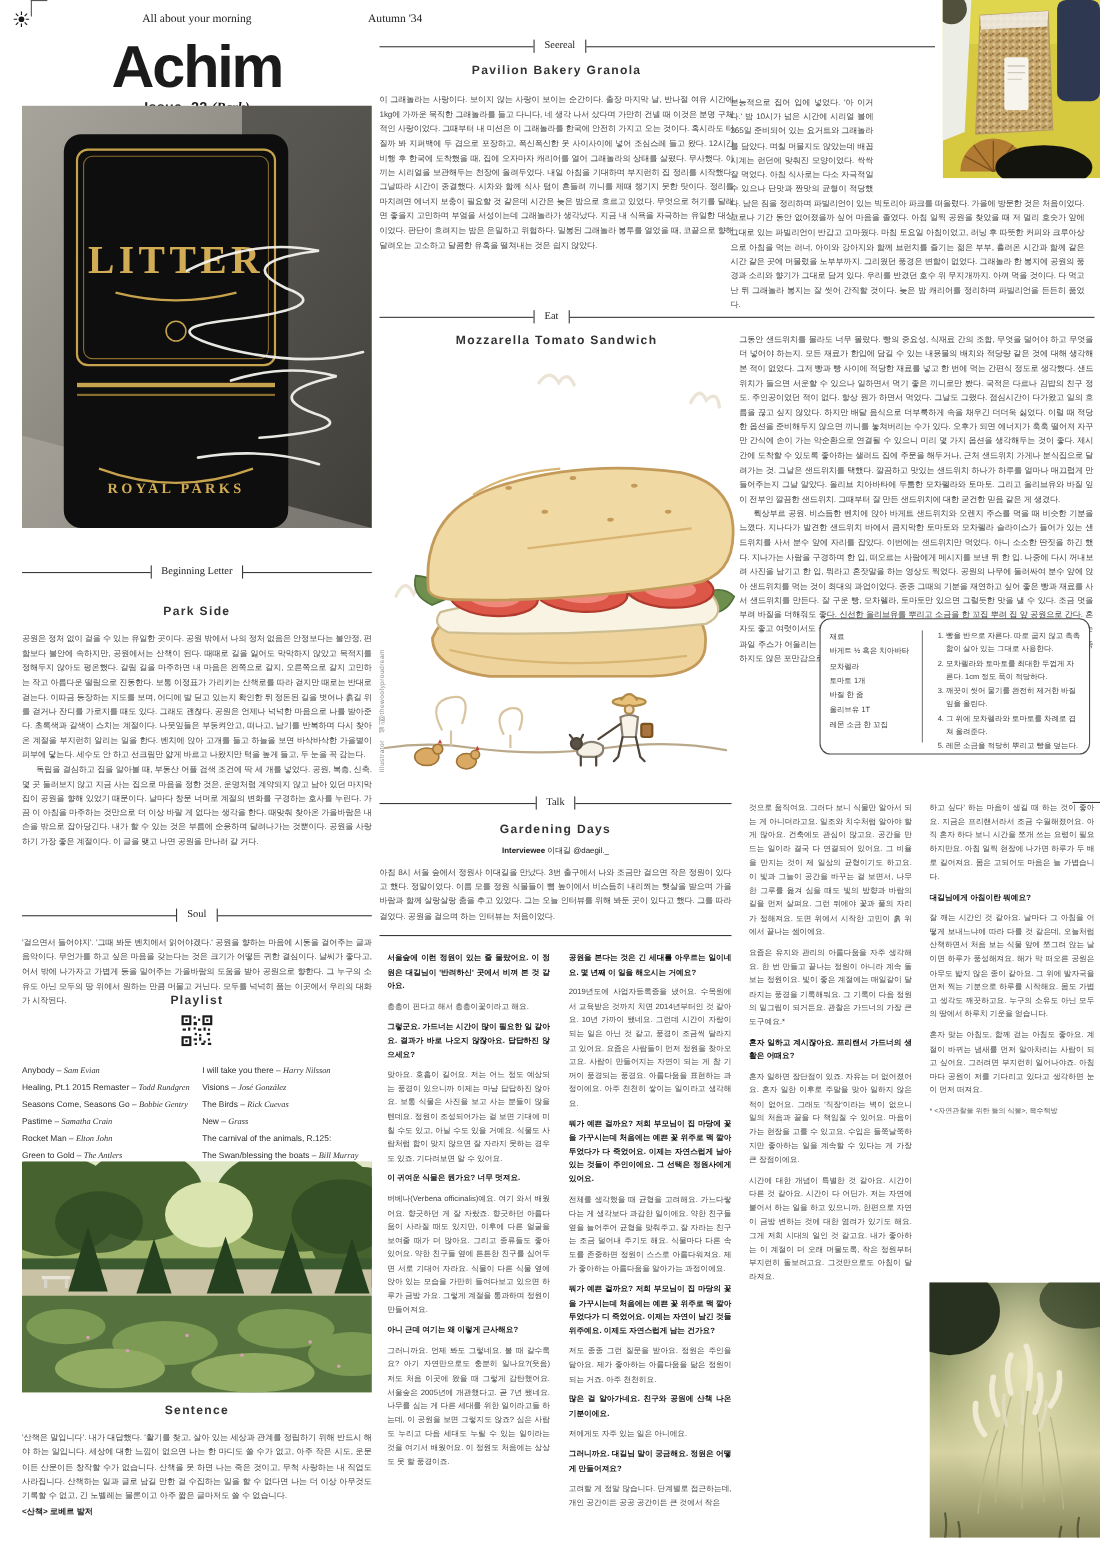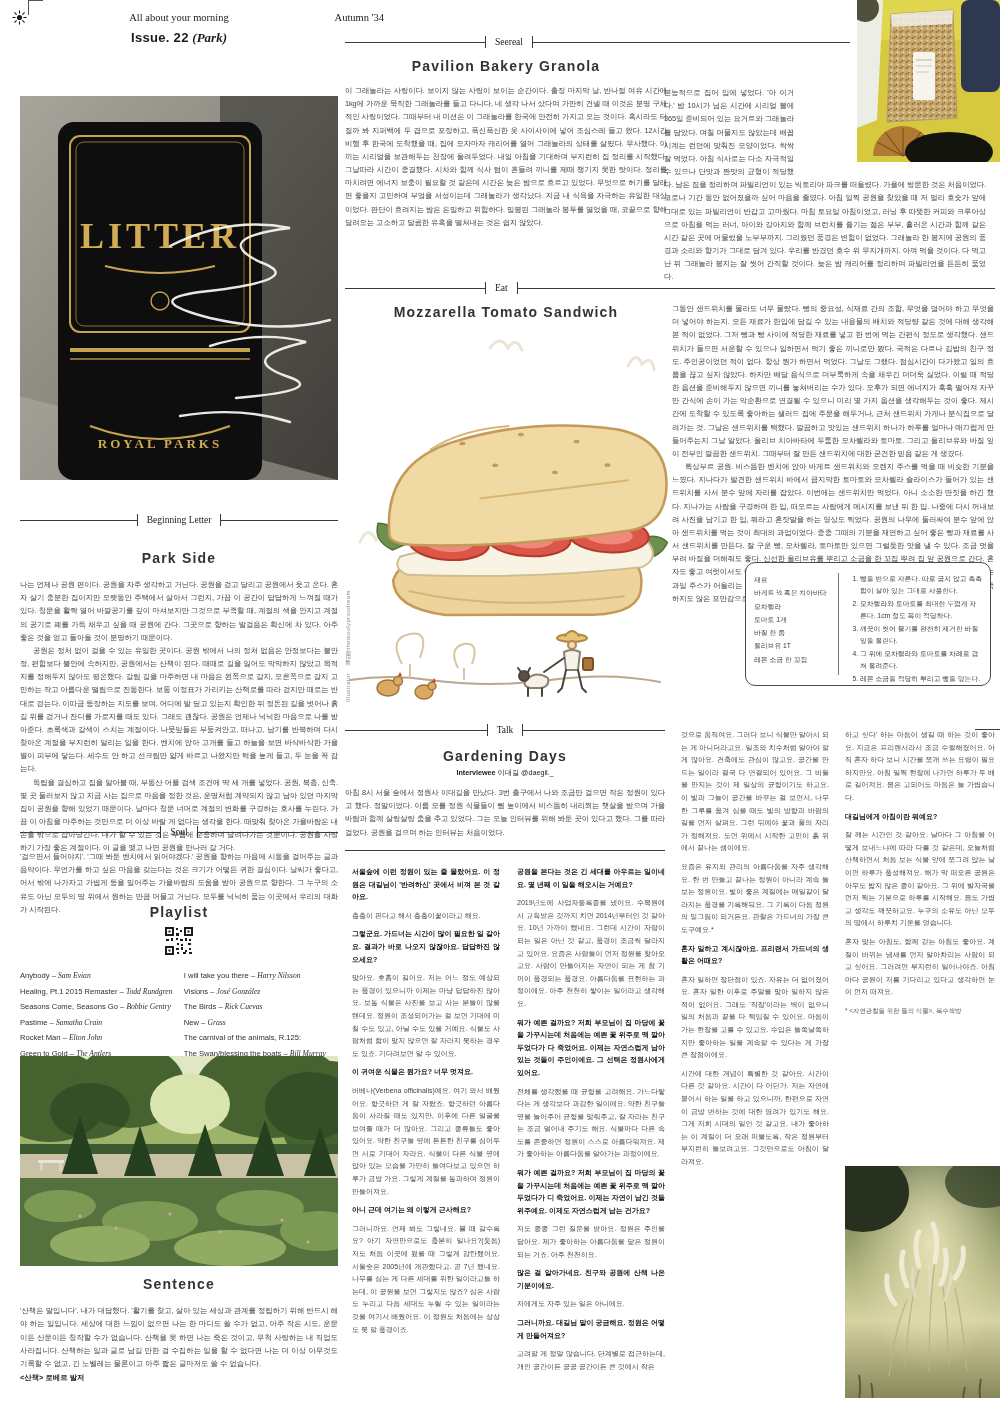--- a/index.html
+++ b/index.html
@@ -16,21 +16,21 @@
   .issue-line{text-align:center;font-size:13px;color:#1b1b1b;margin-top:2px;}
   .issue-line .iss{font-weight:700;letter-spacing:.3px;}
   .issue-line .par{font-family:"Liberation Serif",serif;font-style:italic;font-weight:700;}
   .cropmark{left:28px;top:0;width:14px;height:14px;border-left:1px solid #555;border-top:1px solid #555;}
   
   .rule{display:flex;align-items:center;height:12px;}
   .rule .seg{border-top:1px solid #3a3a3a;height:0;}
   .rule .seg.grow{flex:1;}
   .rule .lab{font-family:"Liberation Serif",serif;font-size:9.5px;color:#222;padding:0 9px;margin:0 0;
              border-left:1px solid #3a3a3a;border-right:1px solid #3a3a3a;line-height:12px;}
-  .sec-title{font-size:14px;font-weight:700;letter-spacing:1.2px;color:#333;text-align:center;}
+  .sec-title{font-size:11px;font-weight:700;letter-spacing:1.2px;color:#333;text-align:center;}
   
   .body-txt{font-size:7.4px;line-height:1.78;text-align:justify;color:#3d3d3d;letter-spacing:-.1px;}
   .body-txt p{margin:0;}
   .body-txt p + p{text-indent:13px;}
   .talk-txt{font-size:7px;line-height:1.8;text-align:justify;color:#3f3f3f;}
   .talk-txt p{margin:0 0 6px 0;}
   .talk-txt p.q{font-weight:700;color:#161616;}
   .foot-note{font-size:6.4px;color:#555;margin-top:4px;}
   
   .pl-songs{display:flex;justify-content:space-between;}
@@ -74,20 +74,21 @@
                 <line x1="10.4" y1="10.4" x2="12.6" y2="12.6"></line>
                 <line x1="2.4" y1="12.6" x2="4.6" y2="10.4"></line>
                 <line x1="10.4" y1="4.6" x2="12.6" y2="2.4"></line>
               </g>
             </g>
           </svg>
       </span>
       <span class="tagline">All about your morning</span>
       <span class="season">Autumn '34</span>
     </div>
+    <div class="big-title">Achim</div>
     <div class="issue-line">
       <span class="iss">Issue. 22</span>
       <span class="par">(Park)</span>
     </div>
   </div>
 
   <div class="abs photo" style="left:20px;top:96px;width:318px;height:384px;">
     <svg width="318" height="384" viewBox="0 0 318 384">
       <defs>
         <linearGradient id="pav" x1="0" y1="0" x2="1" y2="1">
@@ -122,21 +123,20 @@
   </div>
 
   <div class="abs" style="left:20px;top:514px;width:318px;">
     <div class="rule">
       <span class="seg grow"></span>
         <span class="lab">Beginning Letter</span>
         <span class="seg grow"></span>
     </div>
     <div class="sec-title" style="margin-top:24px;">Park Side</div>
     <div class="body-txt" style="margin-top:12px;">
-        <p>나는 언제나 공원 편이다. 공원을 자주 생각하고 거닌다. 공원을 걷고 달리고 공원에서 웃고 온다. 혼자 살기 충분한 집이지만 오랫동안 주택에서 살아서 그런지, 가끔 이 공간이 답답하게 느껴질 때가 있다. 창문을 활짝 열어 바깥공기를 깊이 마셔보지만 그것으로 부족할 때, 계절의 색을 안지고 계절의 공기로 폐를 가득 채우고 싶을 때 공원에 간다. 그곳으로 향하는 발걸음은 확신에 차 있다. 아주 좋은 것을 얻고 돌아올 것이 분명하기 때문이다.</p>
         <p>공원은 정처 없이 걸을 수 있는 유일한 곳이다. 공원 밖에서 나의 정처 없음은 안정보다는 불안정, 편함보다 불안에 속하지만, 공원에서는 산책이 된다. 때때로 길을 잃어도 막막하지 않았고 목적지를 정해두지 않아도 평온했다. 갈림 길을 마주하면 내 마음은 왼쪽으로 갈지, 오른쪽으로 갈지 고민하는 작고 아름다운 떨림으로 진동한다. 보통 이정표가 가리키는 산책로를 따라 걷지만 때로는 반대로 걷는다. 이따금 등장하는 지도를 보며, 어디에 발 딛고 있는지 확인한 뒤 정돈된 길을 벗어나 흙길 위를 걷거나 잔디를 가로지를 때도 있다. 그래도 괜찮다. 공원은 언제나 넉넉한 마음으로 나를 받아준다. 초록색과 갈색이 스치는 계절이다. 나뭇잎들은 부둥켜안고, 떠나고, 남기를 반복하며 다시 찾아온 계절을 부지런히 알리는 일을 한다. 벤치에 앉아 고개를 들고 하늘을 보면 바삭바삭한 가을볕이 피부에 닿는다. 세수도 안 하고 선크림만 얇게 바르고 나왔지만 턱을 높게 들고, 두 눈을 꼭 감는다.</p>
         <p>독립을 결심하고 집을 알아볼 때, 부동산 어플 검색 조건에 딱 세 개를 넣었다. 공원, 복층, 신축. 몇 곳 둘러보지 않고 지금 사는 집으로 마음을 정한 것은, 운명처럼 계약되지 않고 남아 있던 마지막 집이 공원을 향해 있었기 때문이다. 날마다 창문 너머로 계절의 변화를 구경하는 호사를 누린다. 가끔 이 아침을 마주하는 것만으로 더 이상 바랄 게 없다는 생각을 한다. 때맞춰 찾아온 가을바람은 내 손을 밖으로 잡아당긴다. 내가 할 수 있는 것은 부름에 순응하며 달려나가는 것뿐이다. 공원을 사랑하기 가장 좋은 계절이다. 이 글을 맺고 나면 공원을 만나러 갈 거다.</p>
       </div>
   </div>
 
   <div class="abs" style="left:20px;top:826px;width:318px;">
     <div class="rule">
       <span class="seg grow"></span>
         <span class="lab">Soul</span>
         <span class="seg grow"></span>

